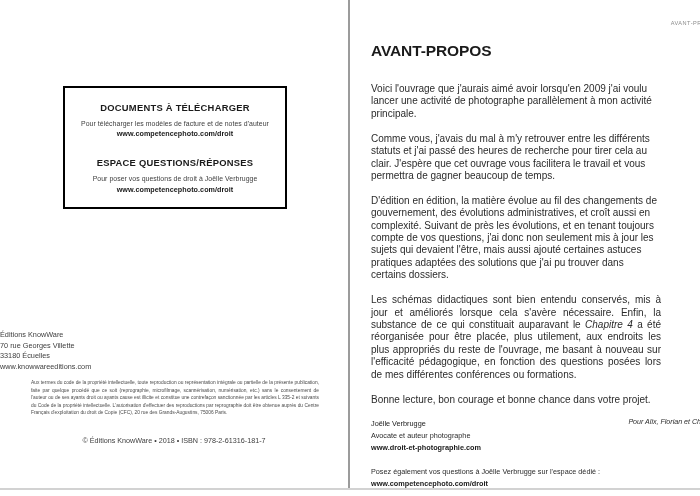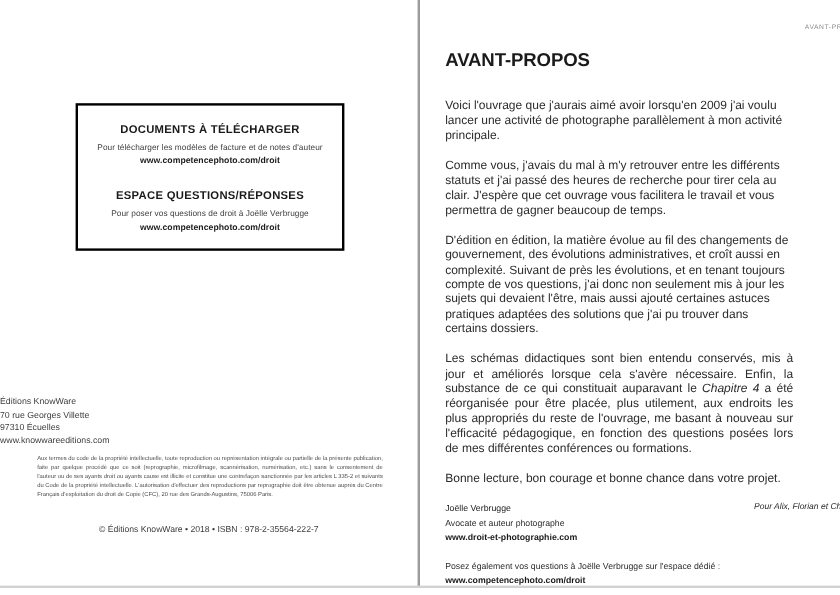--- a/index.html
+++ b/index.html
@@ -231,27 +231,27 @@
       <div class="box-url">www.competencephoto.com/droit</div>
       <div class="box-gap"></div>
       <div class="box-heading">ESPACE QUESTIONS/RÉPONSES</div>
       <div class="box-sub">Pour poser vos questions de droit à Joëlle Verbrugge</div>
       <div class="box-url">www.competencephoto.com/droit</div>
     </div>
 
     <div class="publisher">
       <div>Éditions KnowWare</div>
       <div>70 rue Georges Villette</div>
-      <div>97310 Écuelles</div>
+      <div>33180 Écuelles</div>
       <div>www.knowwareeditions.com</div>
     </div>
 
     <div class="legal">Aux termes du code de la propriété intellectuelle, toute reproduction ou représentation intégrale ou partielle de la présente publication, faite par quelque procédé que ce soit (reprographie, microfilmage, scannérisation, numérisation, etc.) sans le consentement de l'auteur ou de ses ayants droit ou ayants cause est illicite et constitue une contrefaçon sanctionnée par les articles L 335-2 et suivants du Code de la propriété intellectuelle. L'autorisation d'effectuer des reproductions par reprographie doit être obtenue auprès du Centre Français d'exploitation du droit de Copie (CFC), 20 rue des Grands-Augustins, 75006 Paris.</div>
 
-    <div class="copyright">© Éditions KnowWare • 2018 • ISBN : 978-2-35564-222-7</div>
+    <div class="copyright">© Éditions KnowWare • 2018 • ISBN : 978-2-61316-181-7</div>
   </div>
 
   <div class="page-right">
 
     <div class="running-head">AVANT-PROPOS</div>
 
     <div class="title-main">AVANT-PROPOS</div>
 
 
     <div class="body-col">

